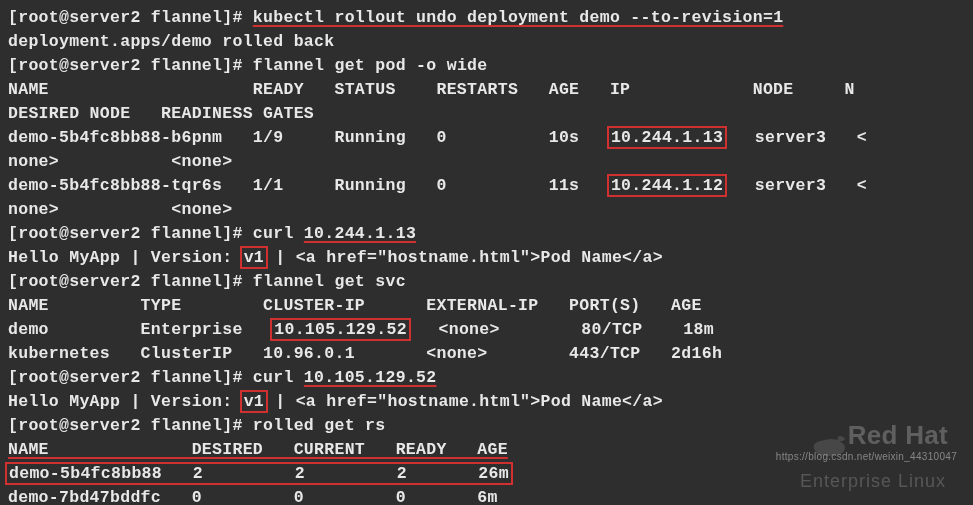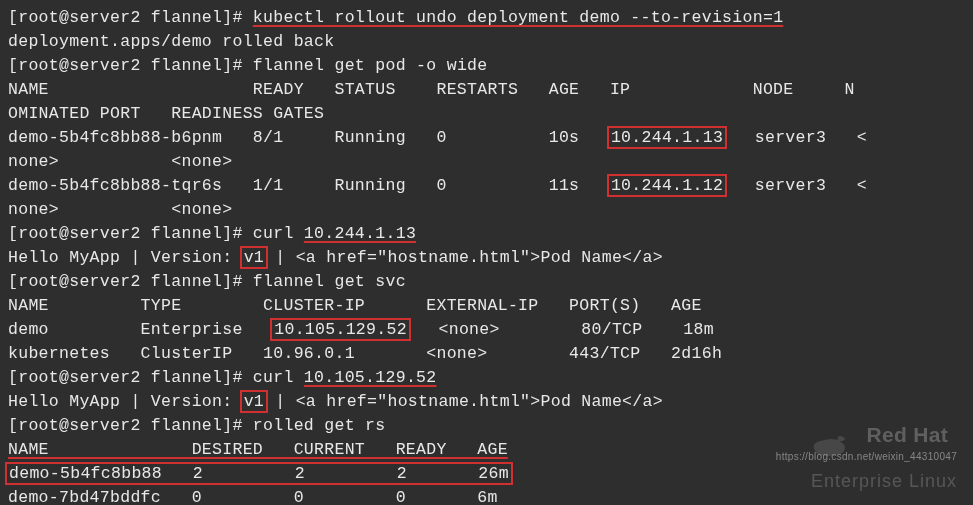--- a/index.html
+++ b/index.html
@@ -9,21 +9,21 @@
       background: #2e2e2e;
       color: #e8e8e8;
       font-family: 'Consolas', 'Menlo', 'Courier New', monospace;
       font-size: 16.5px;
       line-height: 24px;
       padding: 6px 8px;
       overflow: hidden;
       position: relative;
       letter-spacing: 0.3px;
     }
-    .line { white-space: pre; }
+    .line { white-space: pre; font-weight: bold; }
     .prompt-user { color: #e8e8e8; }
     .underline-red {
       text-decoration: underline;
       text-decoration-color: #d03030;
       text-underline-offset: 3px;
       text-decoration-thickness: 2px;
     }
     .box-red {
       border: 2px solid #d03030;
       padding: 0 2px;
@@ -36,28 +36,28 @@
       width: 46px;
       height: 34px;
       opacity: 0.35;
     }
     .watermark-hat svg { display: block; }
     .watermark-text {
       position: absolute;
       right: 25px;
       bottom: 58px;
       font-family: Arial, sans-serif;
-      font-size: 21px;
+      font-size: 26px;
       font-weight: 700;
       color: #888;
       opacity: 0.55;
     }
     .watermark-text2 {
       position: absolute;
-      right: 16px;
+      right: 27px;
       bottom: 12px;
       font-family: Arial, sans-serif;
       font-size: 18px;
       font-weight: 400;
       color: #888;
       opacity: 0.45;
       letter-spacing: 1px;
       margin-top: 48px;
     }
     .watermark-url {
@@ -70,22 +70,22 @@
       opacity: 0.7;
     }
   </style>
 </head>
 <body>
 
 <div class="line"><span class="prompt-user">[root@server2 flannel]# </span><span class="underline-red">kubectl rollout undo deployment demo --to-revision=1</span></div>
 <div class="line">deployment.apps/demo rolled back</div>
 <div class="line"><span class="prompt-user">[root@server2 flannel]# </span><span>flannel get pod -o wide</span></div>
 <div class="line">NAME                    READY   STATUS    RESTARTS   AGE   IP            NODE     N</div>
-<div class="line">OMINATED PORT   READINESS GATES</div>
-<div class="line"><span>demo-5b4fc8bb88-b6pnm   8/1     Running   0          10s   </span><span class="box-red">10.244.1.13</span><span>   server3   &lt;</span></div>
+<div class="line">DESIRED NODE   READINESS GATES</div>
+<div class="line"><span>demo-5b4fc8bb88-b6pnm   1/9     Running   0          10s   </span><span class="box-red">10.244.1.13</span><span>   server3   &lt;</span></div>
 <div class="line">none&gt;           &lt;none&gt;</div>
 <div class="line"><span>demo-5b4fc8bb88-tqr6s   1/1     Running   0          11s   </span><span class="box-red">10.244.1.12</span><span>   server3   &lt;</span></div>
 <div class="line">none&gt;           &lt;none&gt;</div>
 <div class="line"><span class="prompt-user">[root@server2 flannel]# </span><span>curl </span><span class="underline-red">10.244.1.13</span></div>
 <div class="line"><span>Hello MyApp | Version: </span><span class="box-red">v1</span><span> | &lt;a href="hostname.html"&gt;Pod Name&lt;/a&gt;</span></div>
 <div class="line"><span class="prompt-user">[root@server2 flannel]# </span><span>flannel get svc</span></div>
 <div class="line">NAME         TYPE        CLUSTER-IP      EXTERNAL-IP   PORT(S)   AGE</div>
 <div class="line"><span>demo         Enterprise   </span><span class="box-red">10.105.129.52</span><span>   &lt;none&gt;        80/TCP    18m</span></div>
 <div class="line">kubernetes   ClusterIP   10.96.0.1       &lt;none&gt;        443/TCP   2d16h</div>
 <div class="line"><span class="prompt-user">[root@server2 flannel]# </span><span>curl </span><span class="underline-red">10.105.129.52</span></div>

